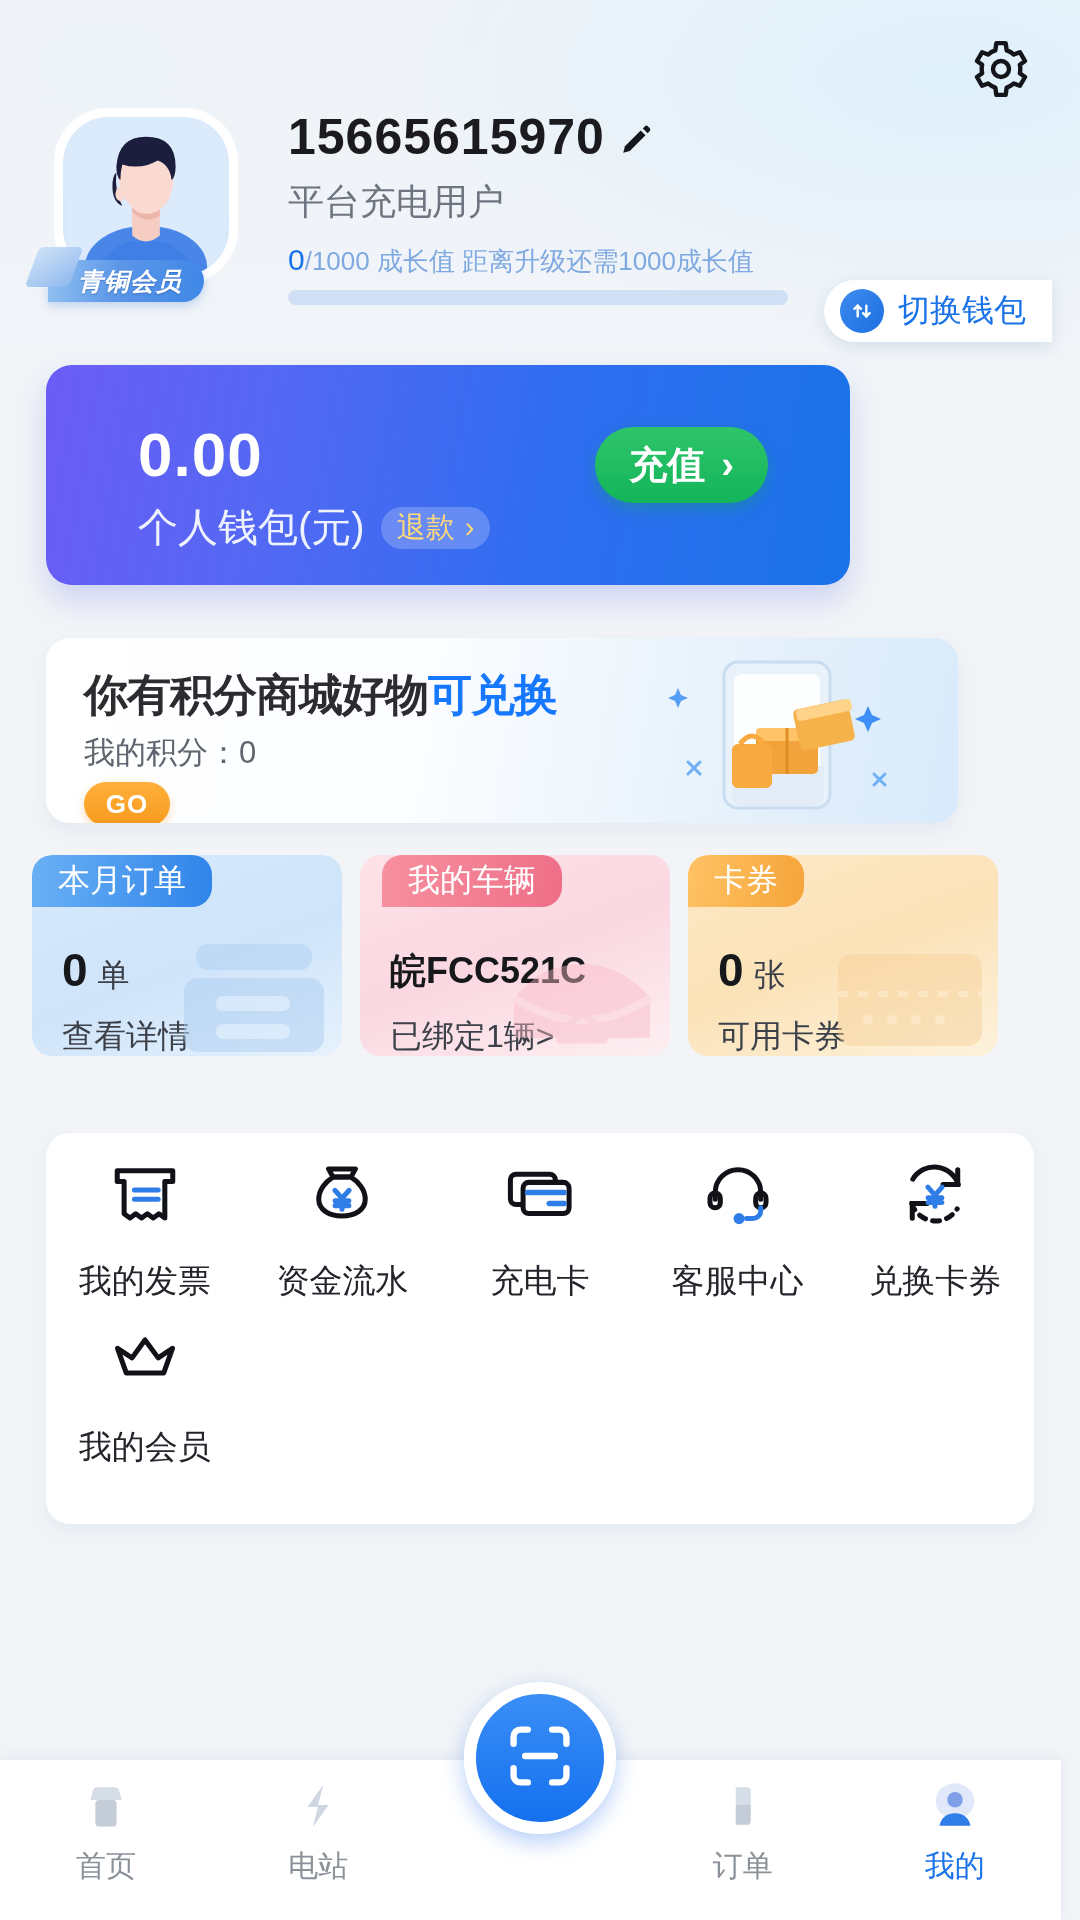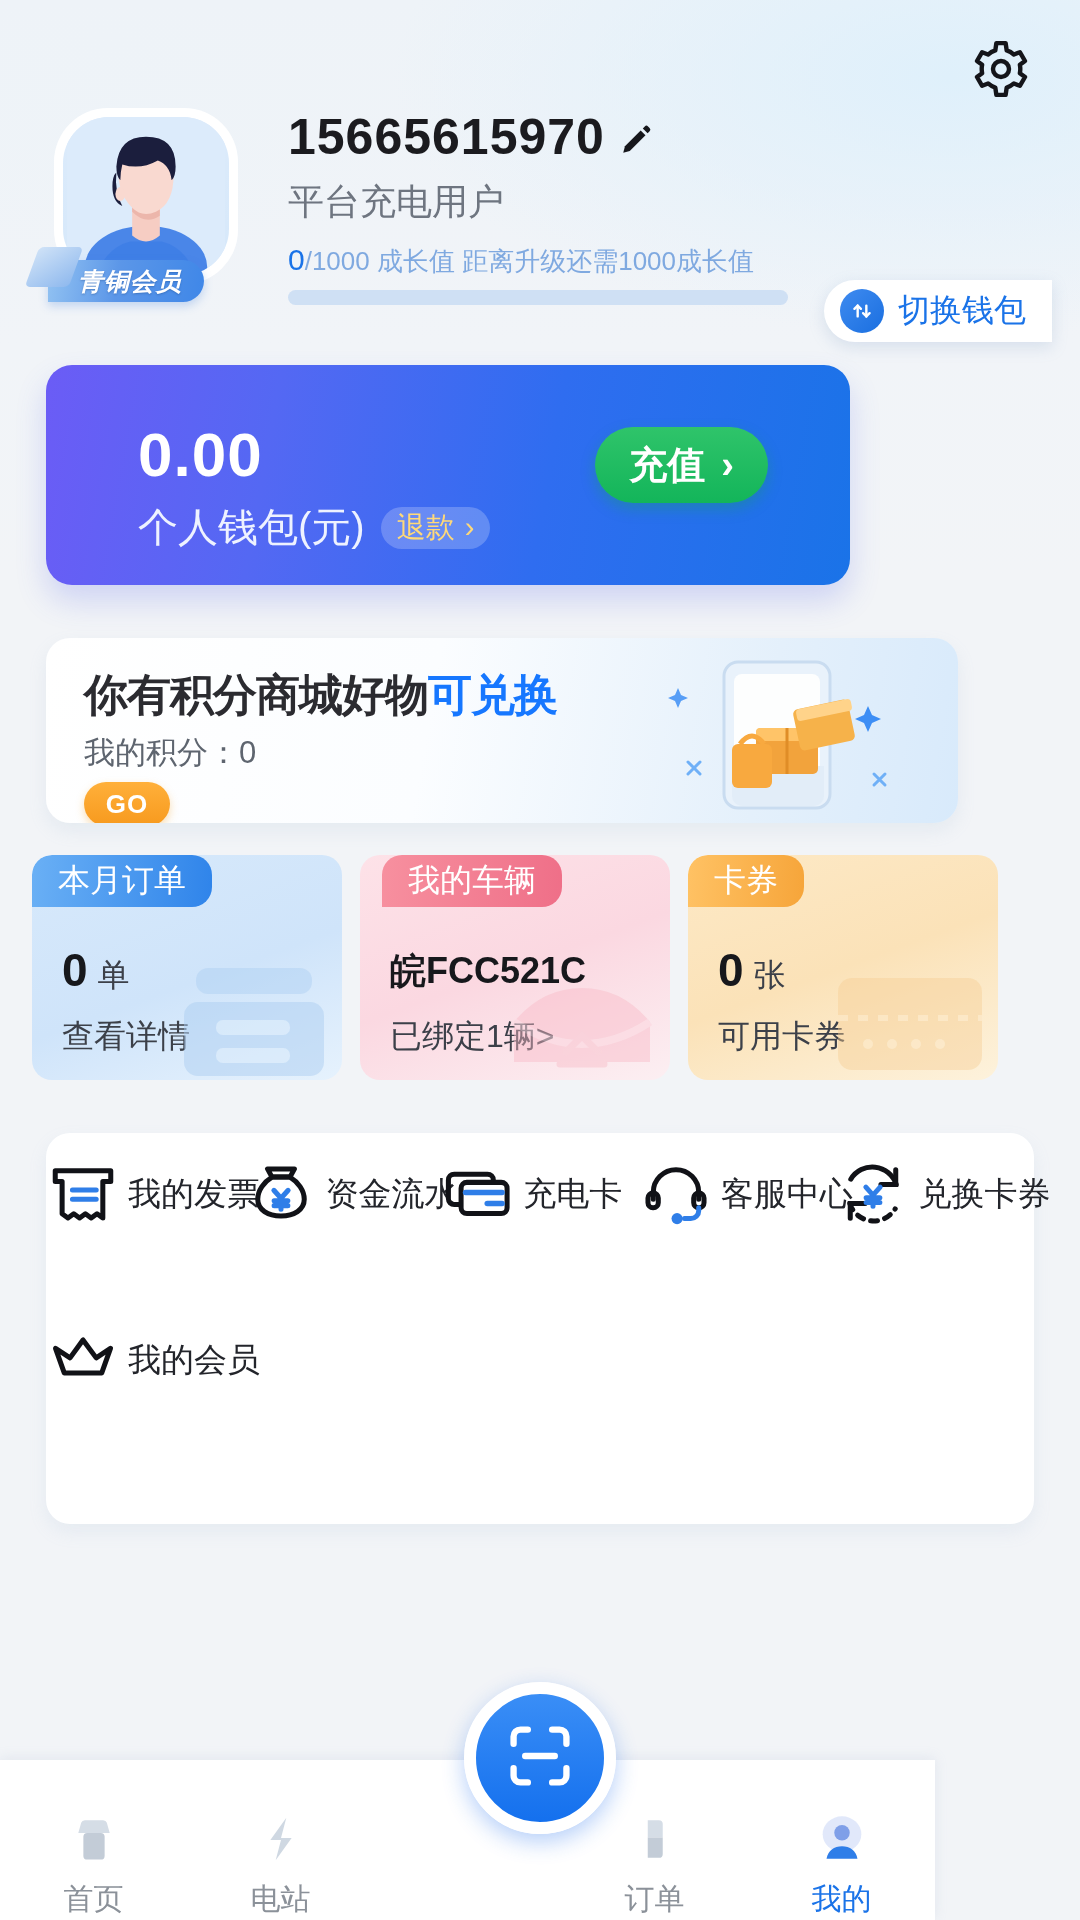--- a/index.html
+++ b/index.html
@@ -114,21 +114,21 @@
     position:absolute; left:38px; top:144px; width:86px; height:44px;
     border-radius:22px; background:linear-gradient(180deg,#ffb03a,#f79a1e);
     display:flex; align-items:center; justify-content:center;
     color:#fff; font-size:26px; font-weight:bold; letter-spacing:1px;
     box-shadow:0 4px 9px rgba(240,160,40,.35);
   }
   .pt-art{ position:absolute; right:22px; top:10px; width:300px; height:170px; }
 
   
   .cards{ position:absolute; left:32px; top:855px; width:1016px; height:225px; display:flex; gap:18px; }
-  .card{ position:relative; width:310px; height:225px; border-radius:20px; overflow:hidden; }
+  .card{ position:relative; width:310px; height:201px; border-radius:20px; overflow:hidden; }
   .card .tab{
     position:absolute; left:0; top:0; height:52px; padding:0 26px;
     display:flex; align-items:center; border-radius:20px 20px 20px 0;
     color:#fff; font-size:32px; z-index:3;
   }
   .card .big{ position:absolute; left:30px; top:88px; font-size:46px; font-weight:bold; color:#17181c; }
   .card .big small{ font-size:32px; font-weight:normal; color:#3c4049; margin-left:10px; }
   .card .plate{ position:absolute; left:30px; top:92px; font-size:36px; font-weight:bold; color:#17181c; }
   .card .foot{ position:absolute; left:30px; top:160px; font-size:32px; color:#3c4049; }
   .c1{ background:linear-gradient(160deg,#d7e9fb 0%,#cfe4fa 55%,#e6f2fd 100%); }
@@ -140,29 +140,29 @@
   .card .deco{ position:absolute; right:8px; bottom:0; width:160px; height:120px; opacity:.55; }
 
   
   .menu{
     position:absolute; left:46px; top:1133px; width:988px; height:391px;
     background:#fff; border-radius:24px; box-shadow:0 8px 18px rgba(150,175,205,.13);
   }
   .mrow{ position:absolute; left:0; width:100%; display:flex; }
   .mrow.r1{ top:24px; }
   .mrow.r2{ top:190px; }
-  .mitem{ width:20%; display:flex; flex-direction:row; align-items:center; gap:8px; }
+  .mitem{ width:20%; display:flex; flex-direction:column; align-items:center; gap:28px; }
   .mitem .mi{ width:74px; height:74px; display:flex; align-items:center; justify-content:center; }
   .mitem .ml{ font-size:33px; color:#23252b; white-space:nowrap; }
 
   
   .tabbar{
-    position:absolute; left:0; bottom:0; width:935px; height:160px;
+    position:absolute; left:0; bottom:0; width:1061px; height:160px;
     background:#fff; box-shadow:0 -2px 12px rgba(150,170,200,.16);
-    display:flex; align-items:flex-end; padding-top:14px;
+    display:flex; align-items:flex-start; padding-top:14px;
   }
   .tb{ width:20%; display:flex; flex-direction:column; align-items:center; gap:8px; }
   .tb .ti{ width:64px; height:64px; display:flex; align-items:center; justify-content:center; }
   .tb .tl{ font-size:30px; color:#8b9199; }
   .tb.active .tl{ color:#1a73e8; }
   .scan{
     position:absolute; left:50%; transform:translateX(-50%); bottom:86px;
     width:152px; height:152px; border-radius:50%;
     background:linear-gradient(180deg,#3a8ef6 0%,#1470ee 100%);
     border:12px solid #fff;

